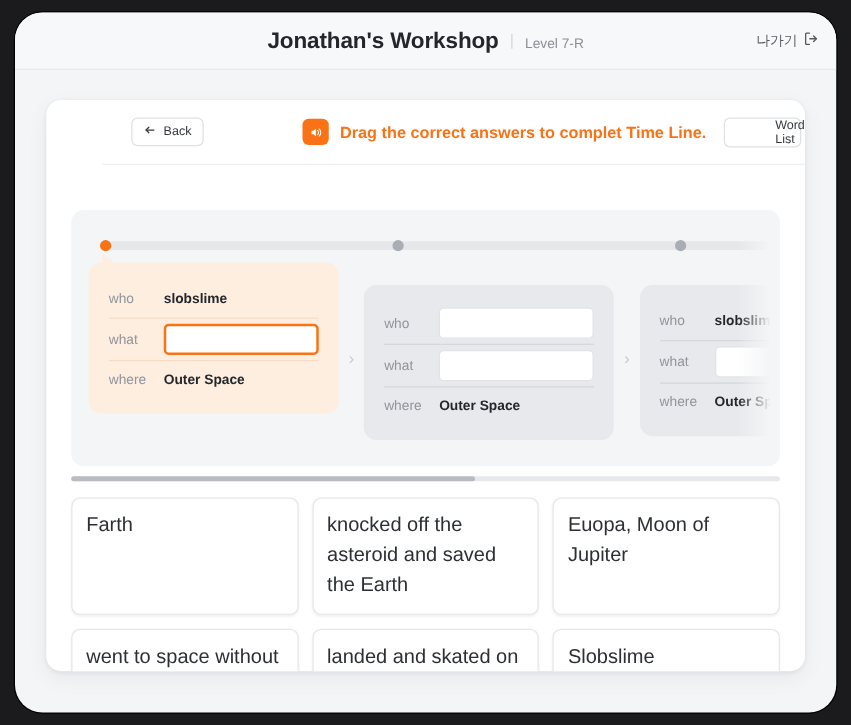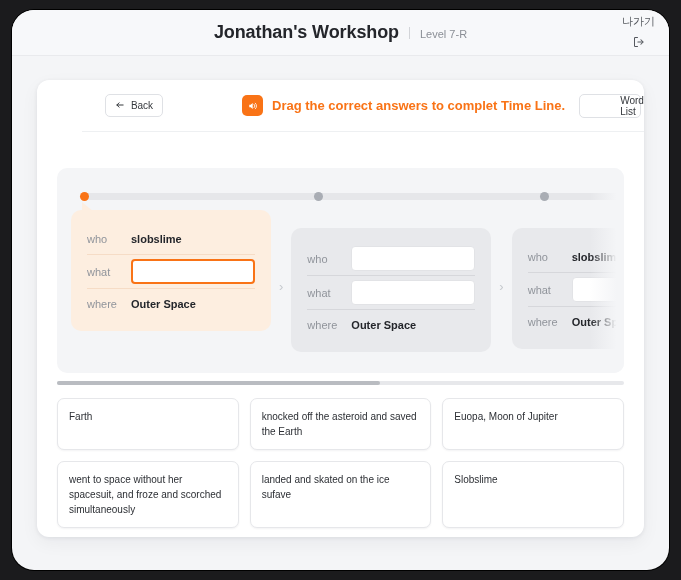--- a/index.html
+++ b/index.html
@@ -59,21 +59,20 @@
   }
   #exit-control {
     position: absolute;
     right: 14px;
     top: 50%;
     transform: translateY(-50%);
     display: flex;
     align-items: center;
     gap: 5px;
     cursor: pointer;
-    flex-direction: column;
   }
   .exit-label { font-size: 11px; color: #55585e; }
   .exit-icon { display: block; }
 
   
   #main-panel {
     position: absolute;
     left: 25px;
     top: 70px;
     width: 607px;
@@ -293,21 +292,21 @@
     grid-template-columns: repeat(3, 1fr);
     gap: 11px;
   }
   .answer-tile {
     min-height: 51px;
     border: 1px solid #e6e7ea;
     border-radius: 7px;
     background: #fff;
     box-shadow: 0 1px 2px rgba(20,24,40,0.05);
     padding: 10px 11px;
-    font-size: 10px;
+    font-size: 16px;
     line-height: 1.5;
     color: #2c2f34;
     cursor: grab;
   }
   .answer-tile.tall { min-height: 60px; }
 </style>
 </head>
 <body>
 
 <div id="device-frame">

